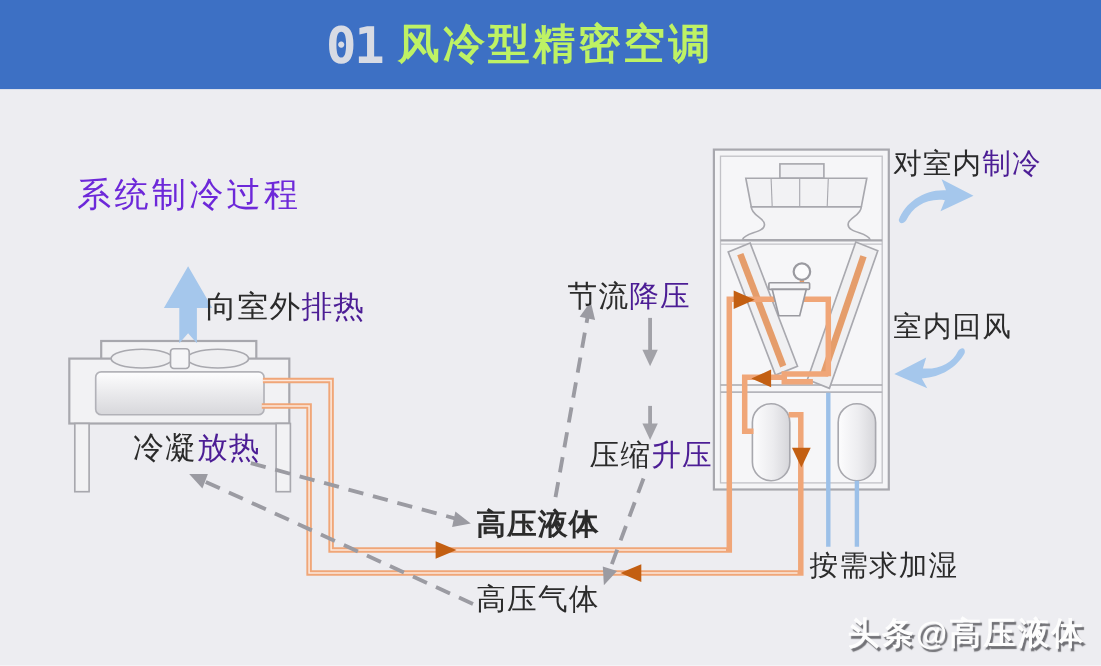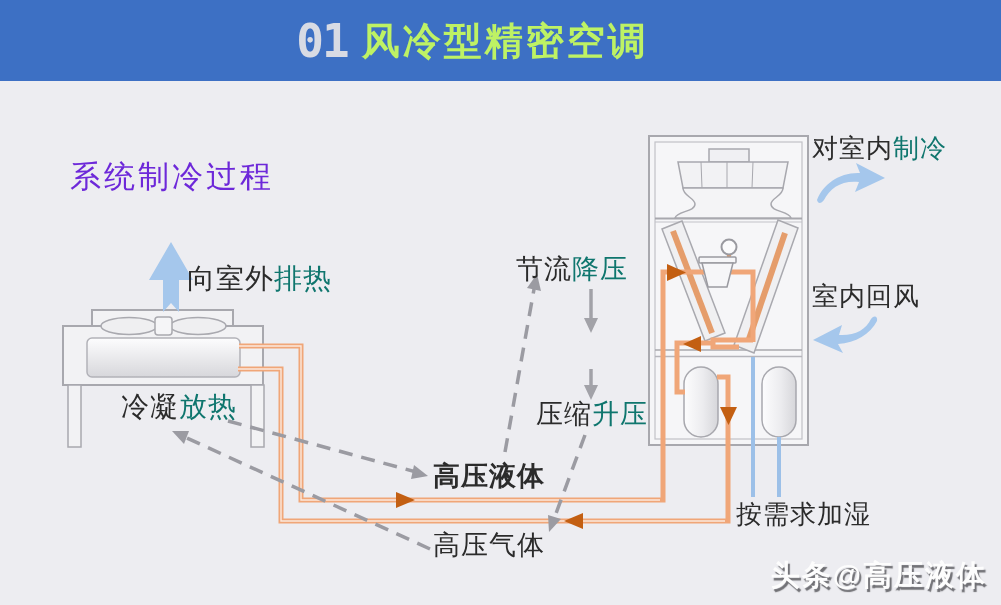--- a/index.html
+++ b/index.html
@@ -5,21 +5,21 @@
   html,body{margin:0;padding:0;}
   #page{position:relative;width:1001px;height:605px;background:#ededf1;overflow:hidden;
         font-family:"Liberation Sans","DejaVu Sans",sans-serif;}
   #banner{position:absolute;left:0;top:0;width:1001px;height:81px;background:#3d70c4;
           display:flex;align-items:center;justify-content:center;}
   #banner .inner{display:flex;align-items:center;gap:14px;transform:translateX(-28px);}
   .banner-number{font-family:"DejaVu Sans Mono",monospace;font-weight:bold;font-size:46px;
                  color:#d8dbe4;letter-spacing:-2px;line-height:1;}
   .banner-title{font-size:38px;font-weight:bold;color:#bef264;letter-spacing:3px;line-height:1;}
   .lbl{position:absolute;white-space:nowrap;color:#2b2b2b;font-size:27px;letter-spacing:1px;line-height:1.1;}
-  .orange{color:#0f766e;text-align:center;}
+  .orange{color:#4c1d95;text-align:center;}
   #section-title{left:70px;top:160px;font-size:31px;letter-spacing:3px;color:#6d28d9;}
   #lbl-exhaust{left:187px;top:264px;font-size:28px;}
   #lbl-condense{left:121px;top:392px;font-size:28px;}
   #lbl-throttle{left:516px;top:255px;}
   #lbl-evaporate{left:536px;top:334px;}
   #lbl-compress{left:536px;top:400px;}
   #lbl-hpliquid{left:433px;top:462px;font-weight:bold;}
   #lbl-hpgas{left:433px;top:531px;}
   #lbl-coolroom{left:812px;top:134px;font-size:26px;}
   #lbl-returnair{left:812px;top:282px;font-size:26px;}

